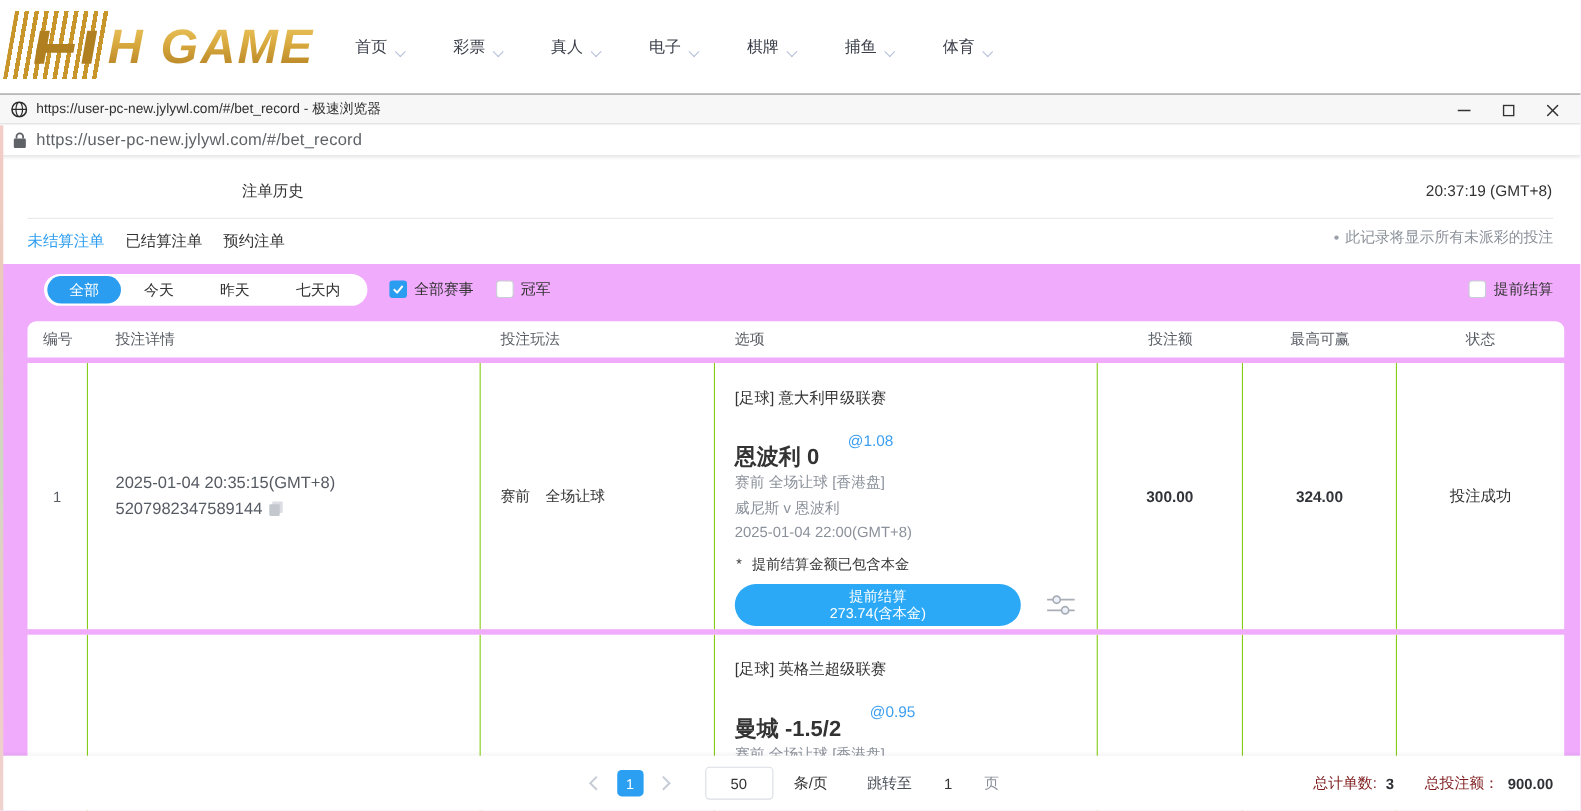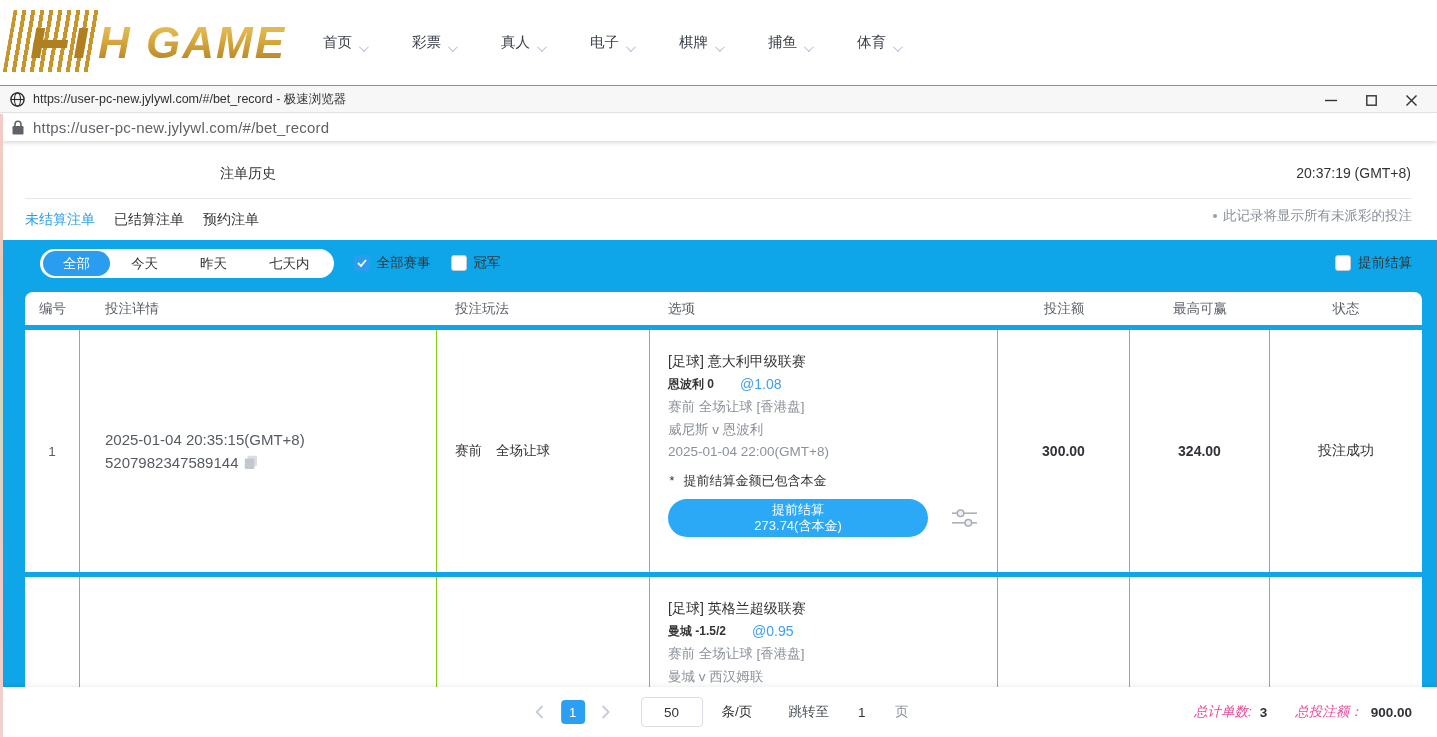--- a/index.html
+++ b/index.html
@@ -41,21 +41,21 @@
   .content { position:absolute; top:141px; left:0; right:0; bottom:0; background:#fff; overflow:hidden; }
   .page-title { position:absolute; left:220px; top:24px; font-size:14px; color:#333; }
   .clock { position:absolute; right:26px; top:24px; font-size:14px; color:#333;margin-left:24px; }
   .head-divider { position:absolute; top:57px; left:25px; right:25px; border-bottom:1px solid #e8e8e8; }
   .tabs-row { position:absolute; top:58px; left:0; right:0; height:41px; display:flex; align-items:center; padding-left:25px; gap:19px; }
   .tab { font-size:14px; color:#333; cursor:pointer; }
   .tab.active { color:#2b9df0; }
   .note { position:absolute; right:25px; top:8px; font-size:13.5px; color:#8a9099; display:flex; align-items:center; gap:6px; }
   .note-dot { width:4px; height:4px; border-radius:50%; background:#9aa0a8; display:inline-block; }
 
-  .blue { position:absolute; top:99px; left:0; right:0; bottom:0; background:#0ea5e9; }
+  .blue { position:absolute; top:99px; left:0; right:0; bottom:0; background:#f0abfc; }
 
   
   .filter-row { position:relative; margin:8px 25px 0 40px; height:30px; display:flex; align-items:center; }
   .seg { background:#fff; border-radius:16px; height:29px; display:flex; align-items:center; padding:0 3px; }
   .seg-item { height:29px; line-height:29px; padding:0 21px; font-size:13.5px; color:#333; cursor:pointer; border-radius:14px; }
   .seg-item.active { background:#2b9df0; color:#fff; height:25px; line-height:25px; padding:0 20px; border-radius:13px; }
   .cb-group { display:flex; align-items:center; margin-left:20px; cursor:pointer; }
   .cb { width:16px; height:16px; border:1px solid #c9cdd5; border-radius:3px; background:#fff; display:flex; align-items:center; justify-content:center; }
   .cb.checked { background:#2b9df0; border-color:#2b9df0; }
   .cb-label { font-size:13.5px; color:#333; margin-left:7px; }
@@ -72,21 +72,21 @@
   .trow { background:#fff; margin-top:5px; }
   .td { border-right:1px solid #84cc16; min-height:100%; }
   .td:last-child { border-right:none; }
   .td-no { display:flex; align-items:center; justify-content:center; font-size:13.5px; color:#5a5f66; }
   .td-detail { display:flex; flex-direction:column; justify-content:center; padding-left:25px; font-size:15px; color:#565b63; line-height:23px; }
   .td-detail .idline { display:flex; align-items:center; gap:6px; }
   .td-play { display:flex; align-items:center; padding-left:18px; font-size:13.5px; color:#333; gap:14px; }
   .td-option { padding:20px 18px 14px 18px; }
   .opt-line { font-size:14px; color:#333; line-height:23px; }
   .opt-pick-row { display:flex; align-items:center; gap:26px; line-height:23px; }
-  .opt-pick { font-size:12px; color:#333; font-weight:700; }
+  .opt-pick { font-size:20px; color:#333; font-weight:700;margin-top:32px; }
   .opt-odds { font-size:14px; color:#3d9ff0; }
   .opt-gray { font-size:13.5px; color:#8b919b; line-height:22.5px; }
   .cashout-note { margin-top:8px; font-size:13px; color:#333;font-family:Liberation Mono, monospace; }
   .cashout-row { display:flex; align-items:center; margin-top:9px; gap:22px; }
   .cashout-btn { width:270px; height:38px; border:none; border-radius:19px; background:#2ba9f7; color:#fff;
     font-size:13px; line-height:16px; cursor:pointer; font-family:inherit; display:flex; flex-direction:column; align-items:center; justify-content:center; }
   .rules-line { width:270px; text-align:center; margin-top:7px; font-size:13px; color:#666;
     display:flex; align-items:center; justify-content:center; gap:5px; cursor:pointer; }
   .info-icon { width:14px; height:14px; border:1px solid #9aa0a8; border-radius:50%; color:#9aa0a8;
     font-size:10px; display:inline-flex; align-items:center; justify-content:center; }
@@ -104,21 +104,21 @@
   .pg-cur { width:24px; height:24px; background:#2ba0f2; color:#fff; border-radius:4px; font-size:13px;
     display:flex; align-items:center; justify-content:center; cursor:pointer; }
   .size-input { width:62px; height:30px; border:1px solid #d9dde3; border-radius:4px; text-align:center;
     font-size:13.5px; color:#333; margin-left:14px; font-family:inherit; outline:none; }
   .size-unit { font-size:13.5px; color:#333; margin-left:9px; }
   .jump-label { font-size:13.5px; color:#4a4f58; margin-left:26px; }
   .jump-input { width:30px; height:26px; border:none; background:#fff; text-align:center; font-size:13.5px; color:#333;
     margin-left:8px; font-family:inherit; outline:none; }
   .jump-unit { font-size:13.5px; color:#8a9099; margin-left:8px; }
   .totals { position:absolute; right:25px; top:0; height:50px; display:flex; align-items:center; gap:8px; font-size:13.5px; }
-  .tot-label { color:#ec4899;font-style:italic; }
+  .tot-label { color:#7f1d1d; }
   .tot-val { color:#2f3237; font-weight:700; }
   .tot-gap { width:12px; }
 
   .left-sliver { position:absolute; left:0; top:114px; width:3px; bottom:0; z-index:9;
     background:linear-gradient(180deg,#f3cdc9 0%,#eac9b9 25%,#cfd8c2 50%,#f0c9c6 75%,#efd3cf 100%); }
 
   svg { display:block; }
 </style>
 </head>
 <body>

